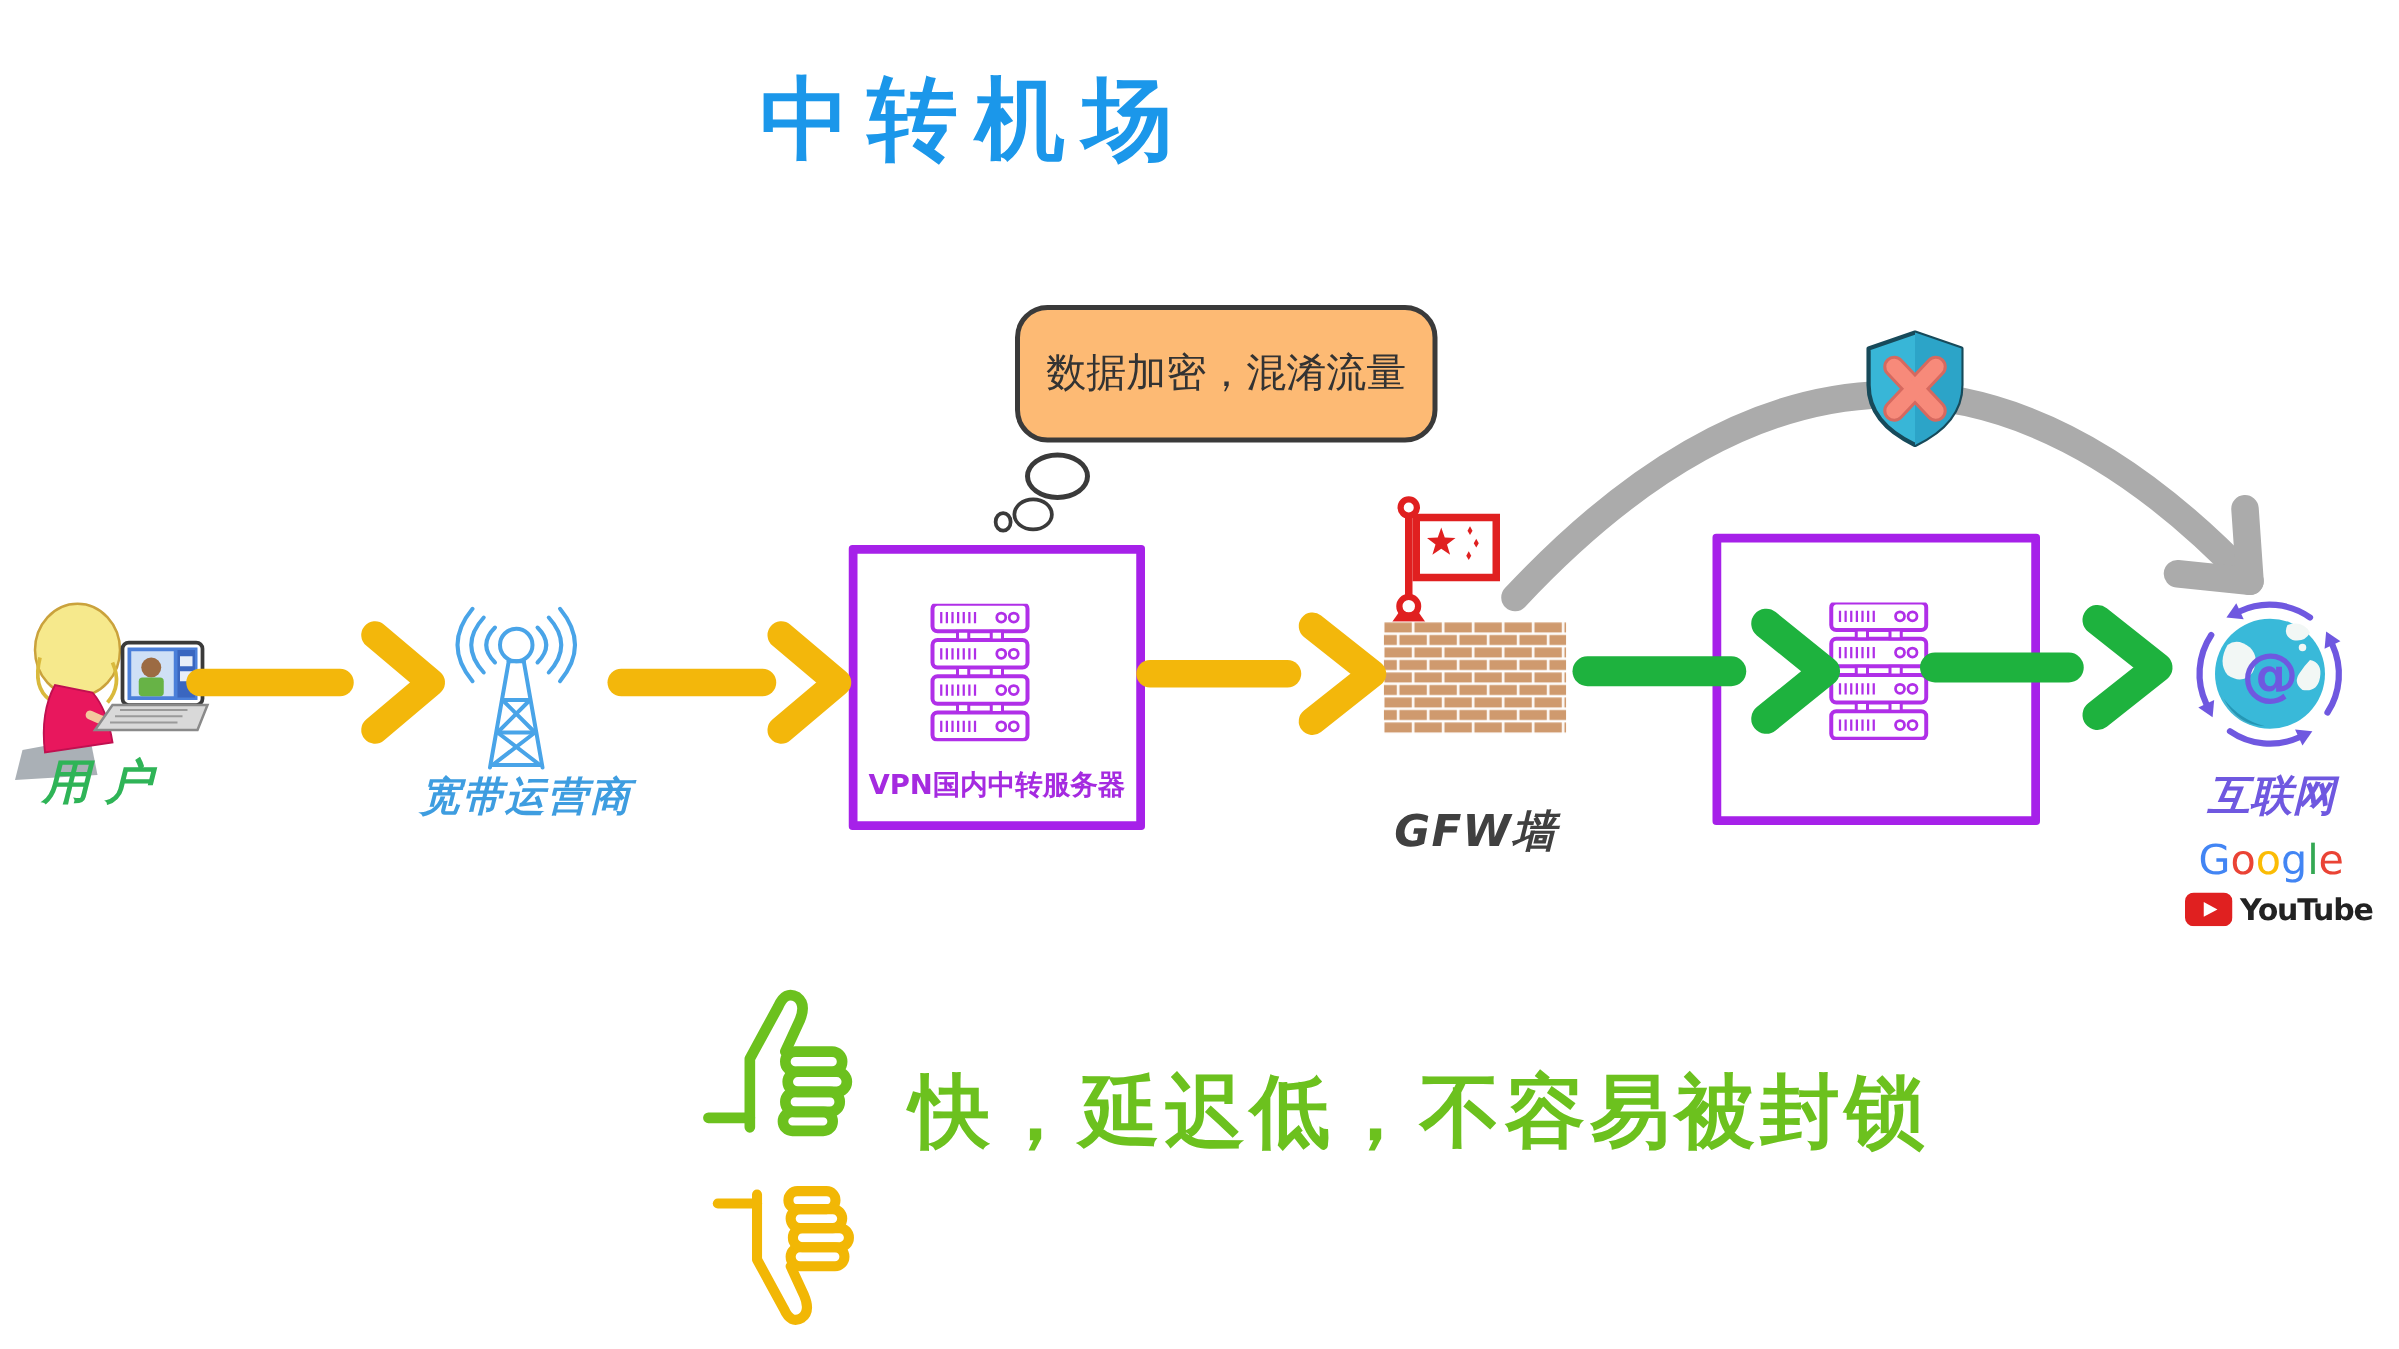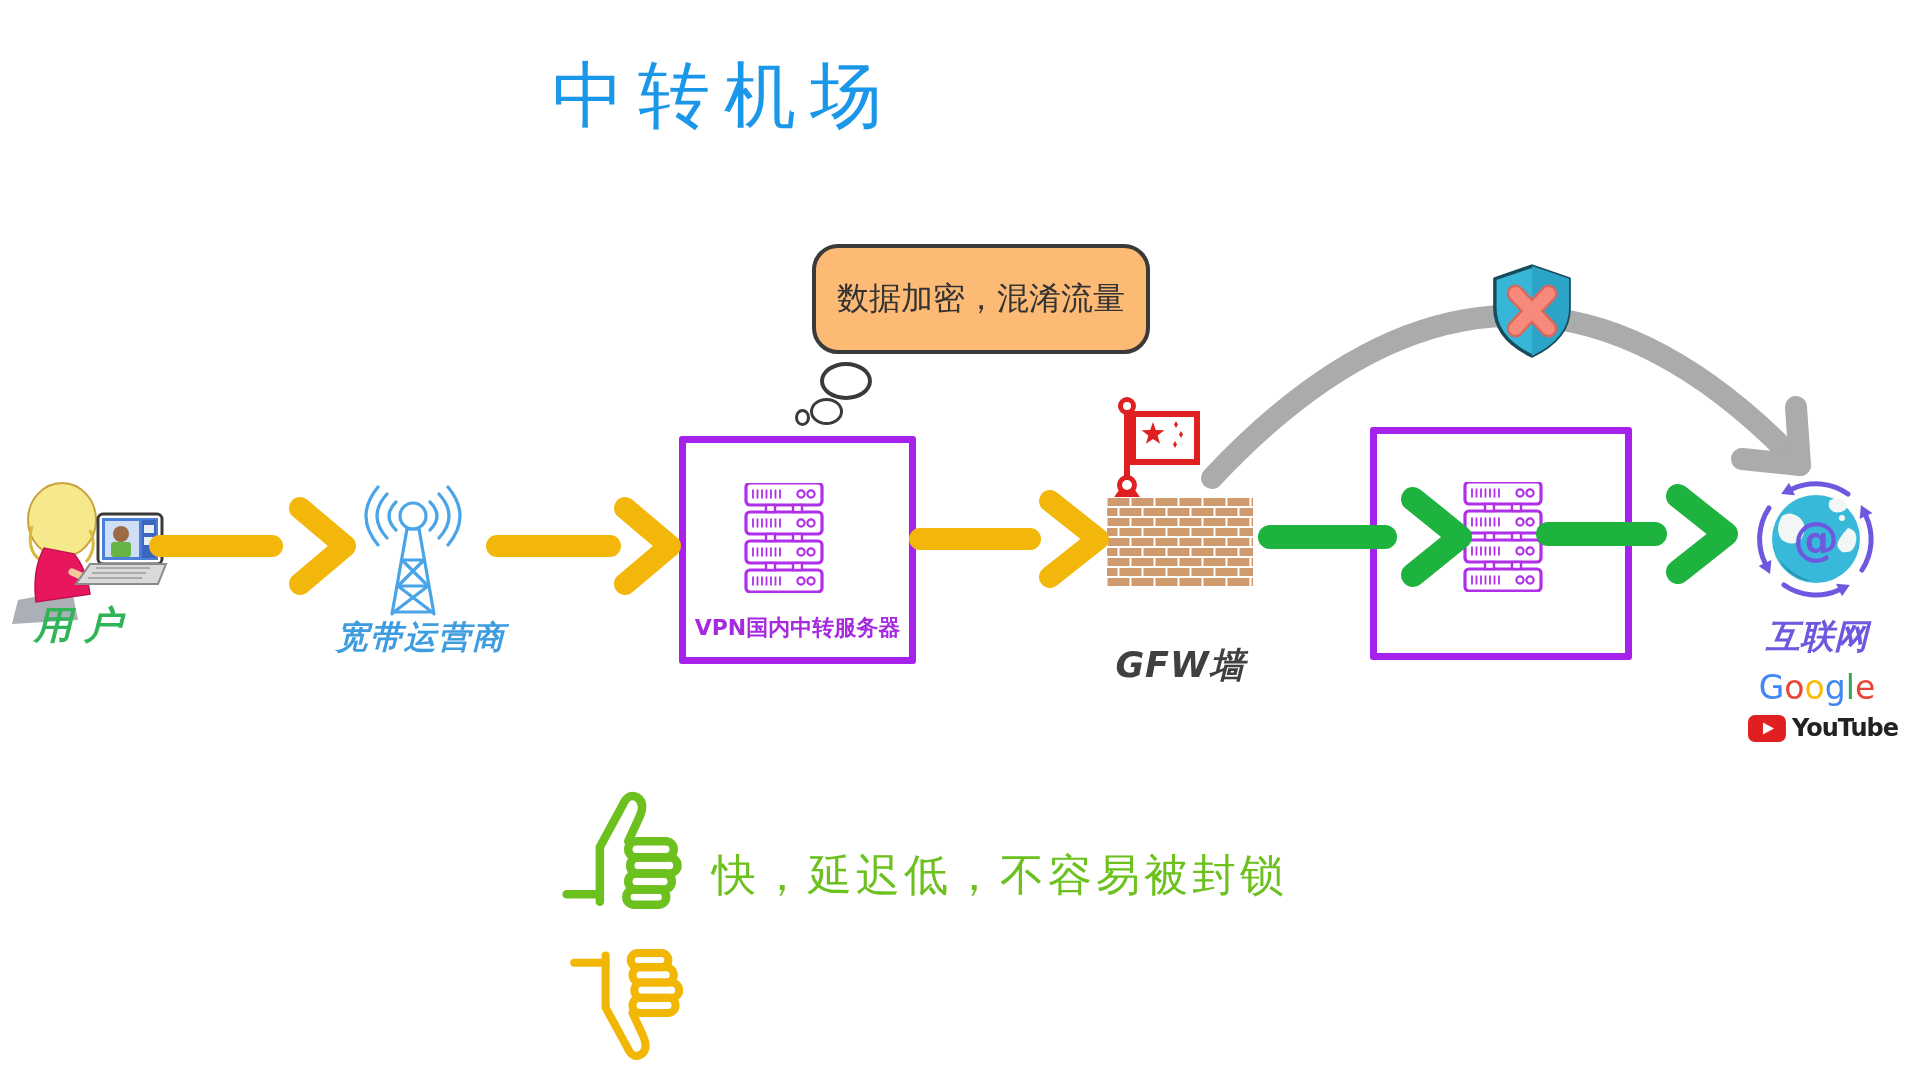--- a/index.html
+++ b/index.html
@@ -1,20 +1,20 @@
 <!DOCTYPE html>
 <html><head>
 <meta charset="utf-8">
 <style>
   html,body{margin:0;padding:0;background:#fff;}
   #canvas{position:relative;width:1919px;height:1079px;background:#ffffff;overflow:hidden;
           font-family:"DejaVu Sans","Liberation Sans",sans-serif;}
   .abs{position:absolute;}
-  #title{left:552px;top:48px;width:400px;height:100px;text-align:left;
-         font-size:72px;font-weight:400;color:#1b97ea;letter-spacing:14px;}
+  #title{left:552px;top:48px;width:400px;height:100px;text-align:right;
+         font-size:72px;font-weight:700;color:#1b97ea;letter-spacing:14px;}
   .node-label{text-align:center;font-weight:700;font-style:italic;}
   #user-label{left:14px;top:600px;width:140px;font-size:38px;color:#2fb457;letter-spacing:12px;}
   #isp-label{left:316px;top:616px;width:210px;font-size:32px;color:#3e9de0;letter-spacing:2px;}
   #gfw-label{left:1103px;top:602px;width:155px;font-size:35px;color:#404040;letter-spacing:1px;margin-top:40px;}
   #internet-label{left:1752px;top:614px;width:130px;font-size:34px;color:#6f58e0;}
   .purple-box{border:7px solid #a621e9;border-radius:3px;background:#fff;}
   #box1{left:679px;top:436px;width:223px;height:214px;}
   #box2{left:1370px;top:427px;width:248px;height:219px;}
   .box-label{position:absolute;left:0;width:100%;text-align:center;font-weight:600;}
   #box1-label{bottom:14px;font-size:22px;color:#a52ae0;}
@@ -22,23 +22,23 @@
   .server-icon{position:absolute;}
   #server1{left:58px;top:40px;width:80px;height:110px;}
   #server2{left:86px;top:48px;width:80px;height:110px;}
   #bubble{left:812px;top:244px;width:330px;height:102px;border:4px solid #3a3a3a;border-radius:26px;
           display:flex;align-items:center;justify-content:center;font-size:32px;color:#333;background:#fdba74;}
   .bubble-circle{border:4px solid #3a3a3a;border-radius:50%;background:#fff;}
   #bubble-c1{left:820px;top:362px;width:44px;height:30px;}
   #bubble-c2{left:810px;top:398px;width:27px;height:21px;border-width:3px;}
   #bubble-c3{left:795px;top:409px;width:9px;height:11px;border-width:3px;}
   #google-logo{left:1752px;top:668px;width:130px;text-align:center;font-size:33px;font-weight:400;letter-spacing:0px;}
-  #youtube-row{left:1748px;top:714px;width:150px;display:flex;align-items:flex-end;gap:6px;}
+  #youtube-row{left:1748px;top:714px;width:150px;display:flex;align-items:flex-start;gap:6px;}
   #youtube-text{font-size:24px;font-weight:700;color:#222;letter-spacing:-1px;}
-  #pro-text{left:712px;top:846px;font-size:44px;color:#6cc11e;letter-spacing:4px;font-weight:400;}
+  #pro-text{left:728px;top:846px;font-size:64px;color:#6cc11e;letter-spacing:4px;font-weight:700;}
   #con-text{left:728px;top:986px;font-size:56px;color:#f2b705;letter-spacing:5px;font-weight:600;}
   svg{display:block;}
 </style>
 </head>
 <body>
 
 <div id="canvas">
 
   <div id="title" class="abs">中转机场</div>
 

